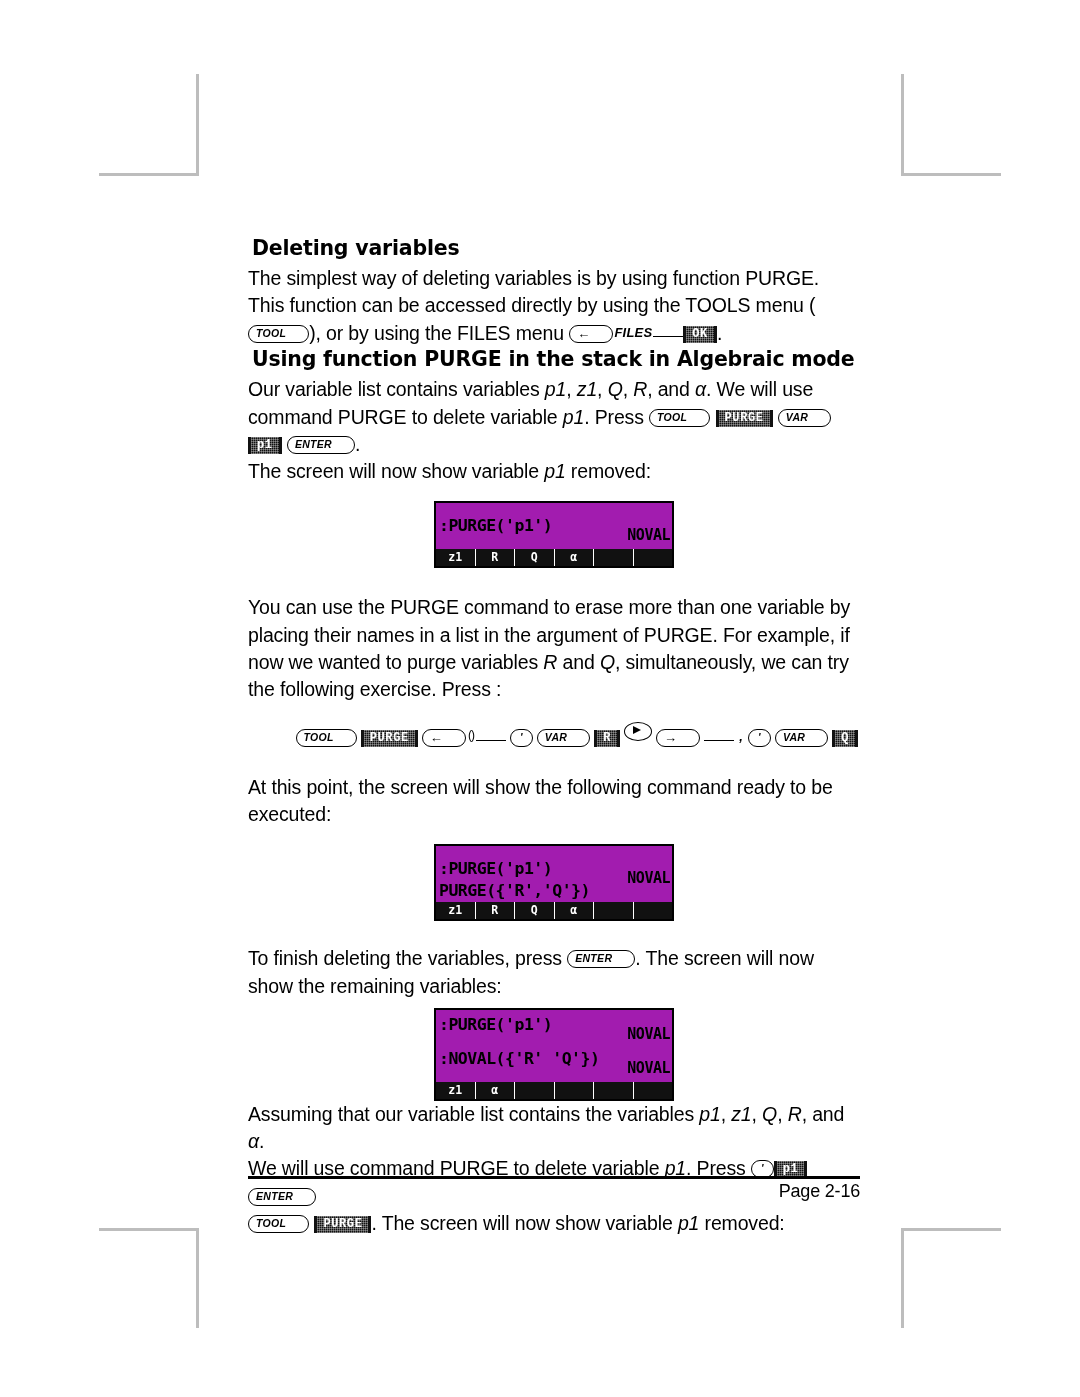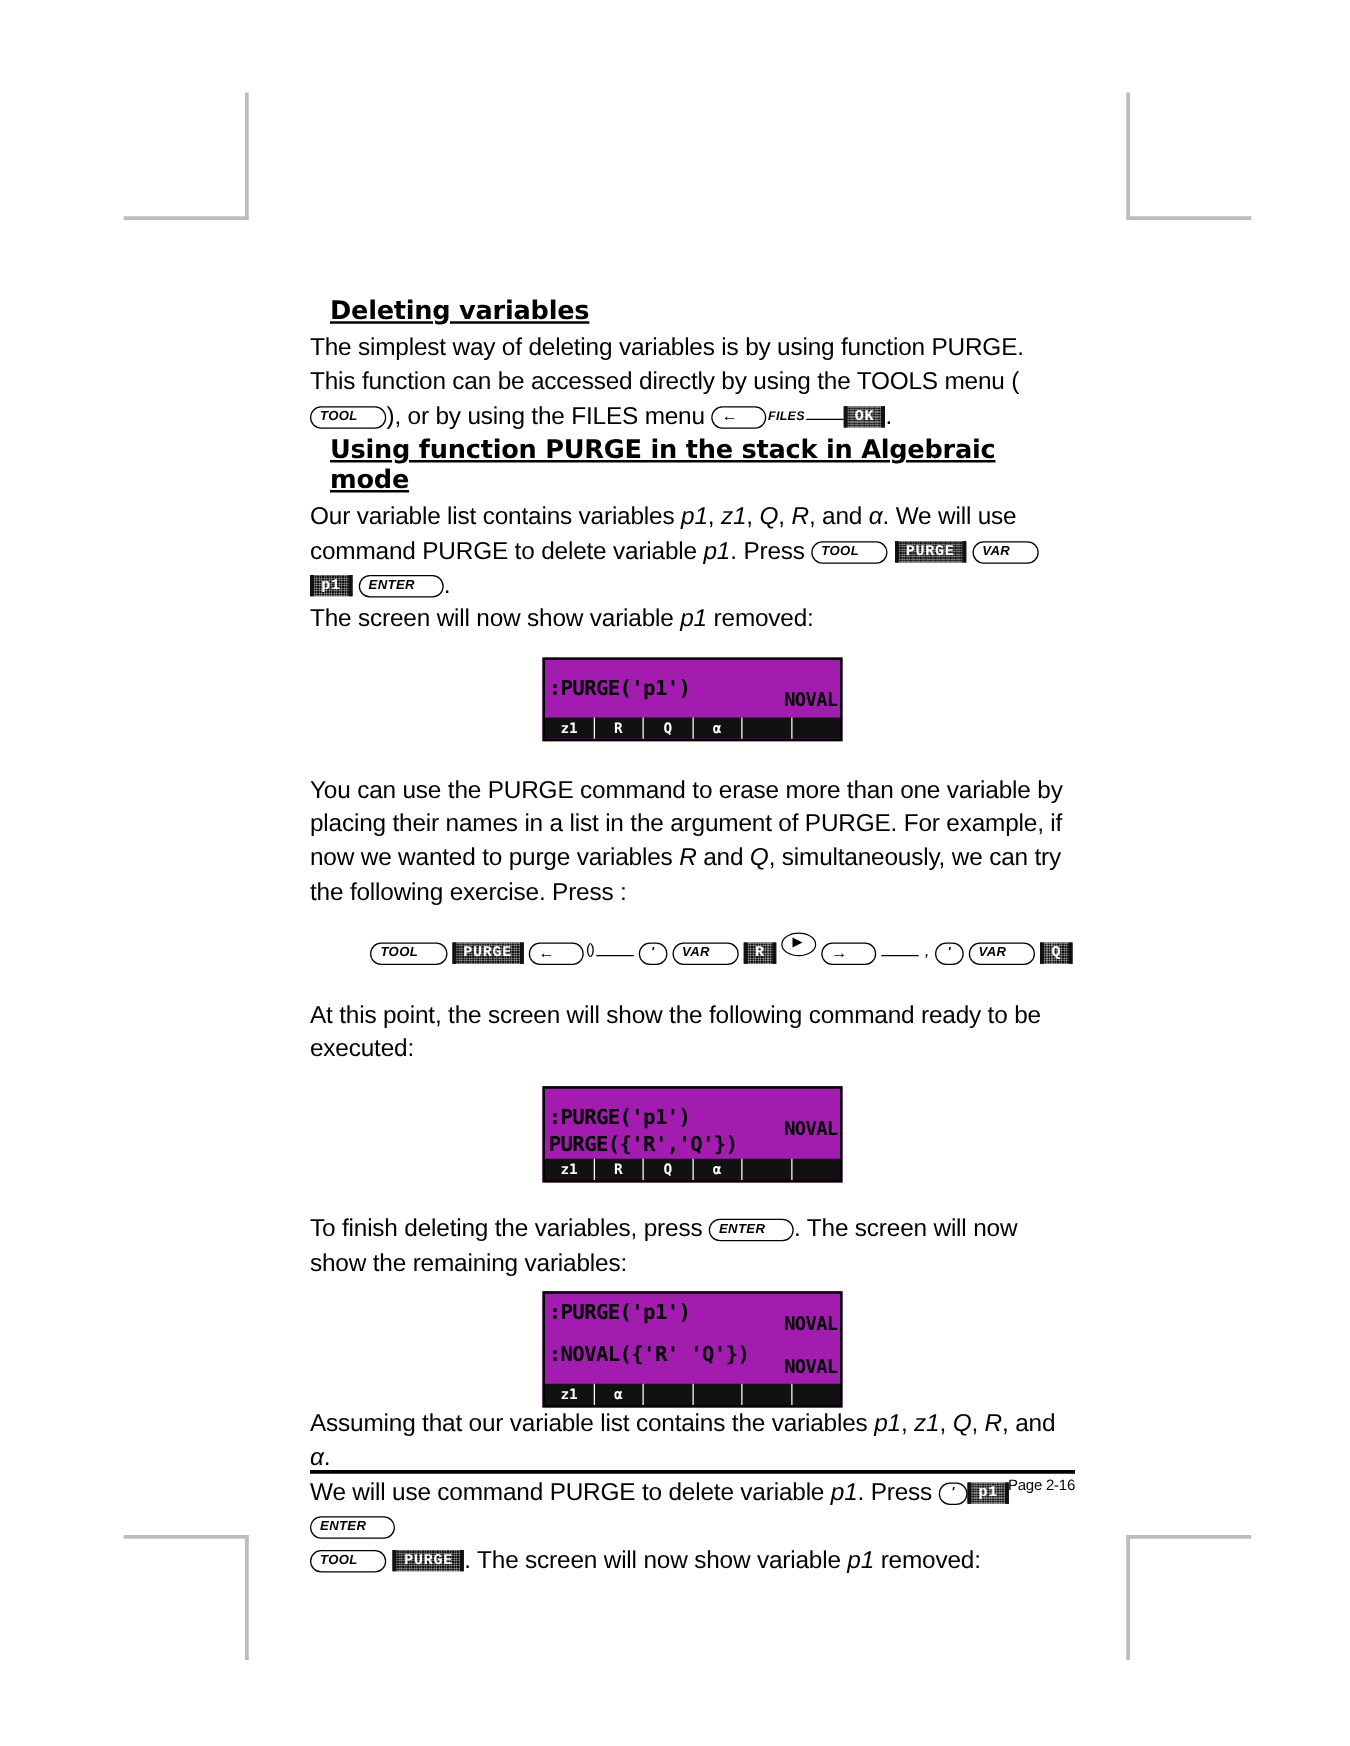--- a/index.html
+++ b/index.html
@@ -36,23 +36,22 @@
     left: 248px;
     top: 236px;
     width: 612px;
   }
 
   h2.section-head {
     font-family: "DejaVu Sans", sans-serif;
     font-size: 20.5px;
     font-weight: bold;
     letter-spacing: -0.2px;
-    margin: 0 0 5px 16px;
+    margin: 0 0 5px 4px;
     line-height: 1.18;
-    text-decoration: underline;
   }
   .gap-before { margin-top: 26px; }
 
   p.body-text {
     font-size: 19.5px;
     line-height: 1.40;
     margin: 0;
     letter-spacing: -0.15px;
     font-weight: 350;
   }
@@ -99,21 +98,21 @@
   
   .keycap .arrow-glyph {
     display: inline-block;
     font-size: 13px;
     font-style: normal;
     line-height: 13px;
     vertical-align: -1px;
   }
 
   .key-annot {
-    font-size: 10px;
+    font-size: 13px;
     font-style: italic;
     font-weight: bold;
     letter-spacing: 0.2px;
     vertical-align: 3px;
     padding: 0 1px;
   }
   .key-underline {
     display: inline-block;
     border-bottom: 1.4px solid #000;
     min-width: 30px;
@@ -218,21 +217,21 @@
     width: 612px;
     height: 2.5px;
     background: #000;
   }
   .footer-text {
     position: absolute;
     left: 248px;
     top: 1181px;
     width: 612px;
     text-align: right;
-    font-size: 12px;
+    font-size: 18px;
     letter-spacing: -0.2px;
   }
 </style>
 </head>
 <body>
 
 <div class="crop crop-h crop-tl-h"></div>
 <div class="crop crop-v crop-tl-v"></div>
 <div class="crop crop-h crop-tr-h"></div>
 <div class="crop crop-v crop-tr-v"></div>

